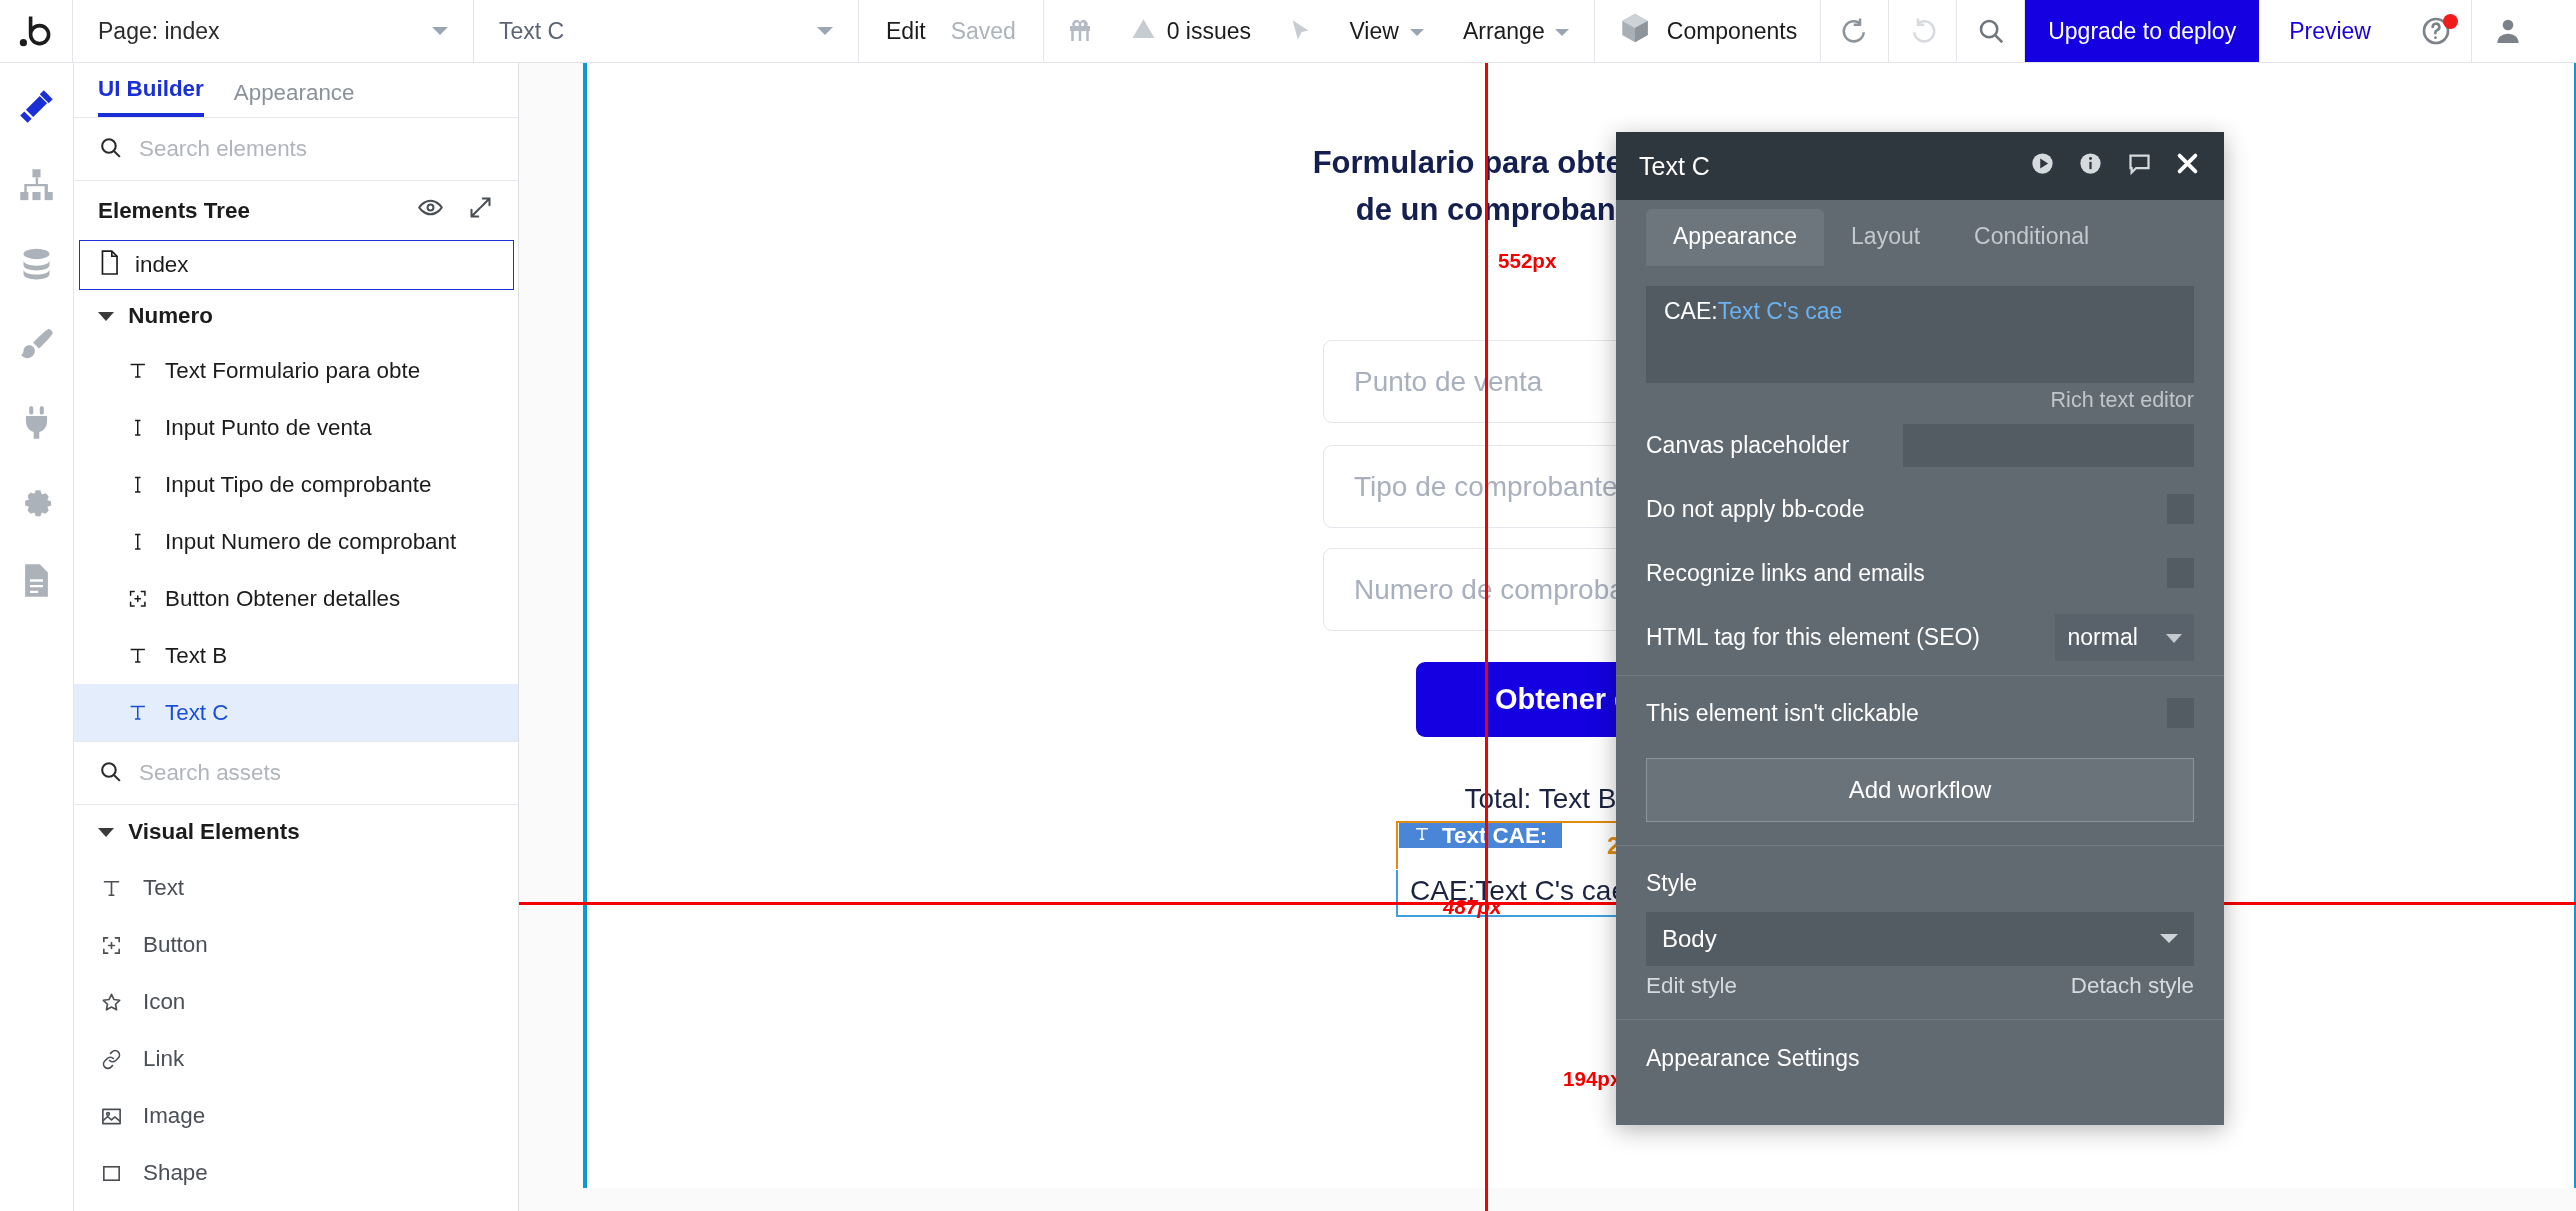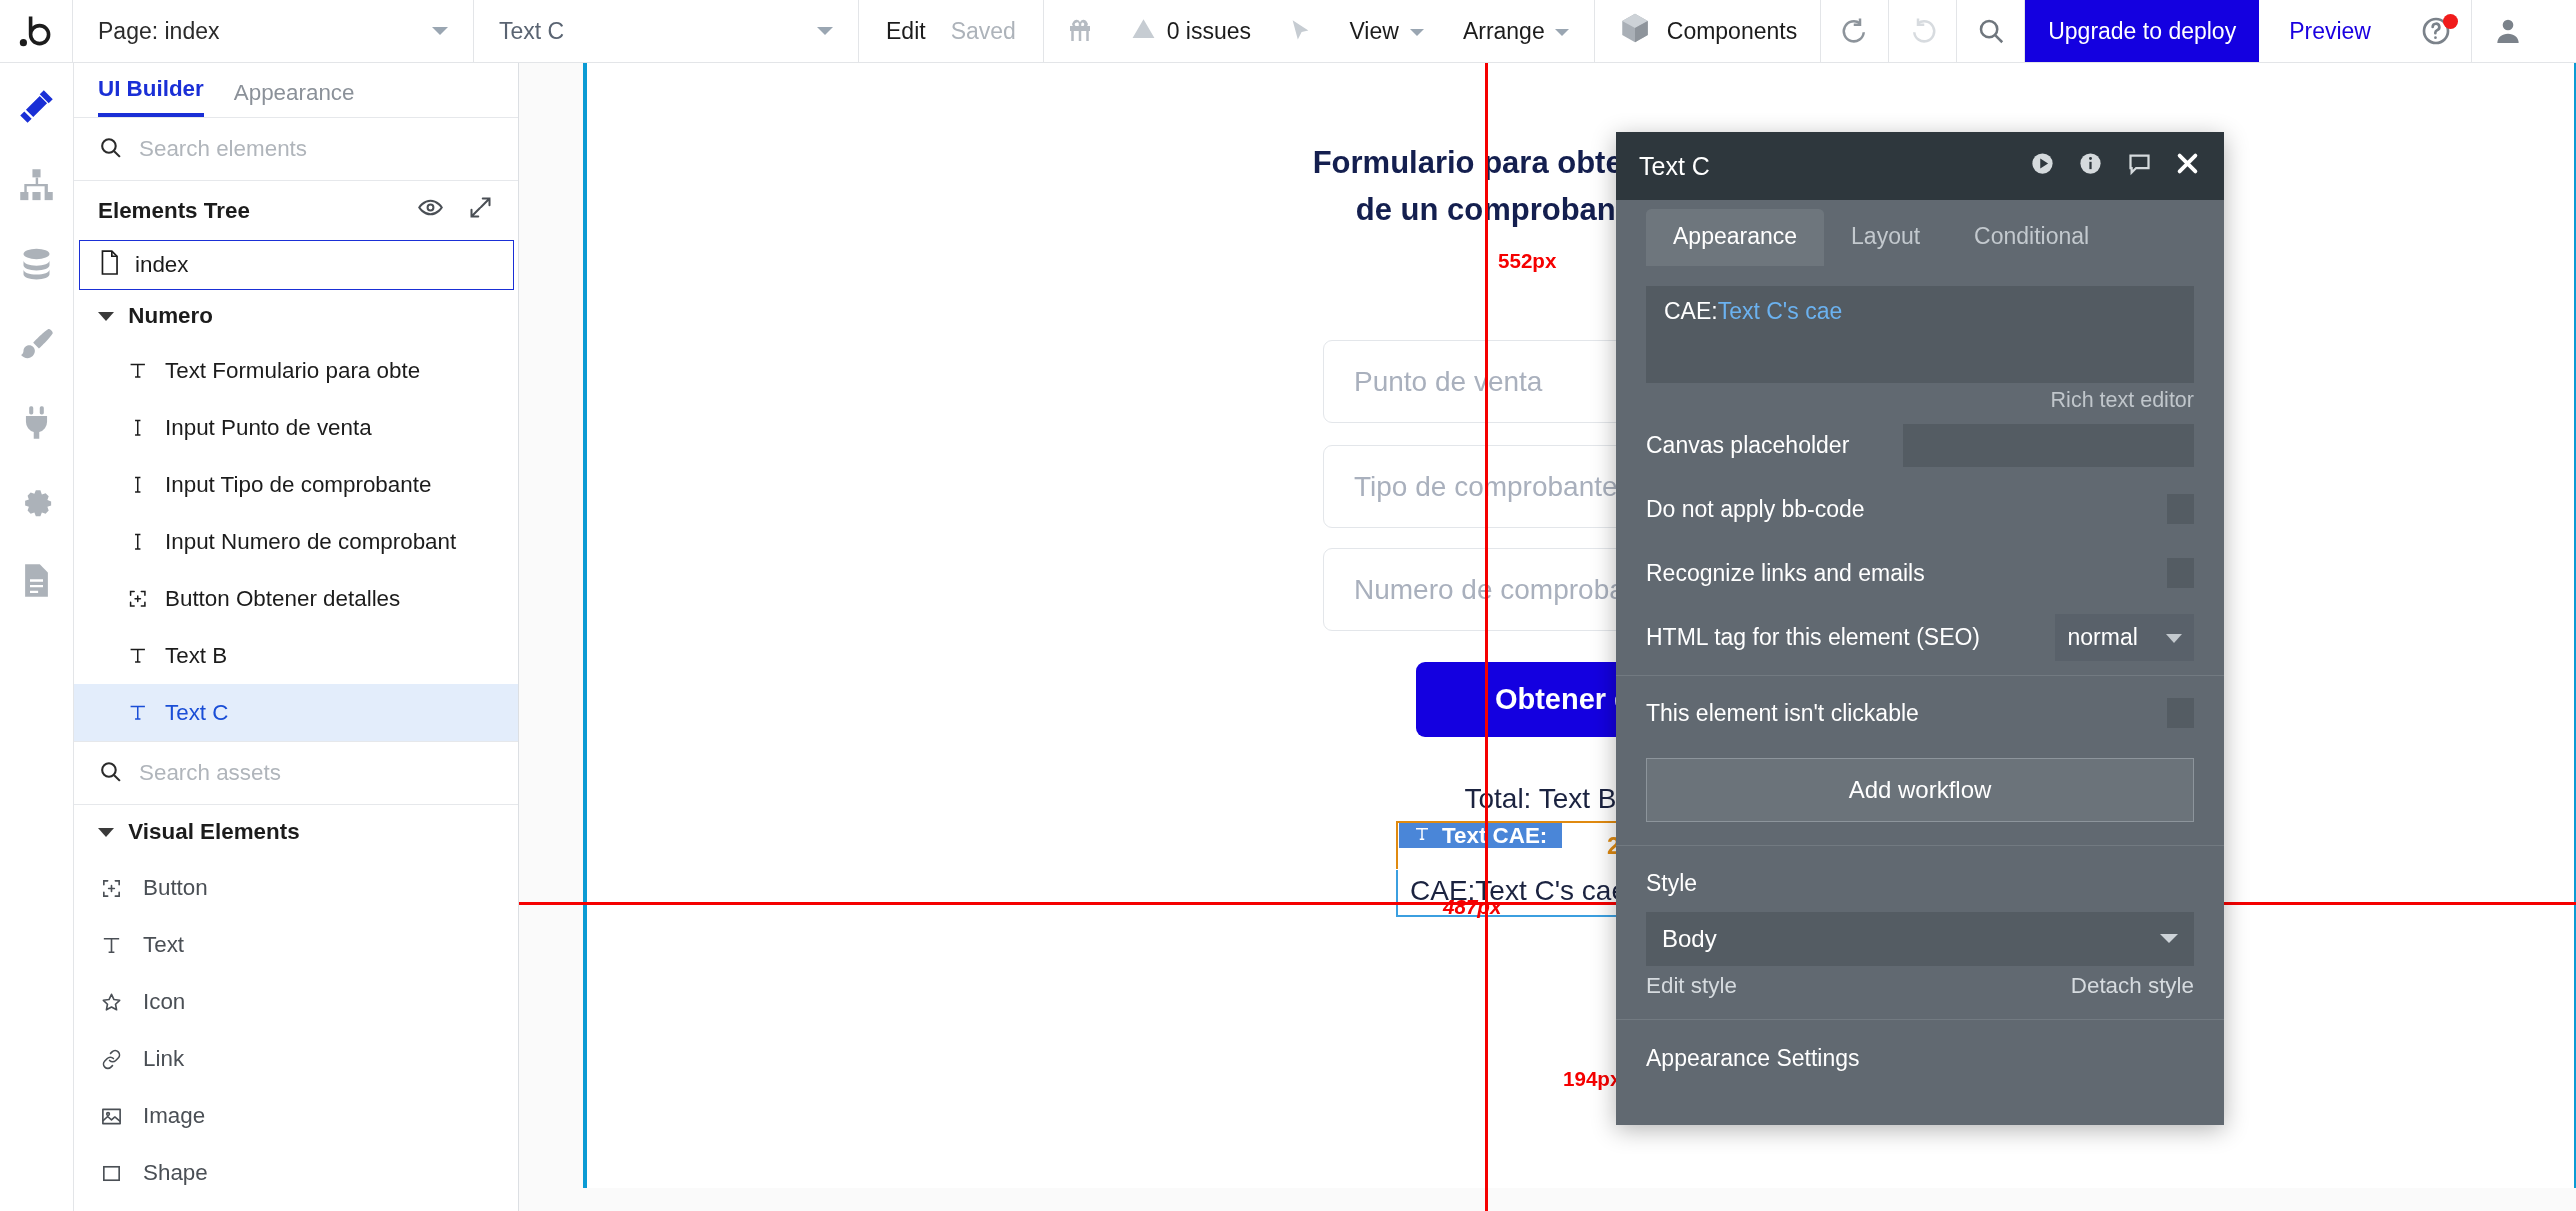--- a/index.html
+++ b/index.html
@@ -534,33 +534,33 @@
       <input type="text" placeholder="Search assets" style="">
     </div>
 
     <div class="assets-head">
       <span class="tri"></span>
       <span>Visual Elements</span>
     </div>
 
     <div class="asset">
       <span class="glyph">
+          <svg width="23" height="23" viewBox="0 0 24 24" fill="none" stroke="#4a4f55" stroke-width="1.7">
+            <path d="M4 5h16M12 5v14M9 19h6"></path>
+          </svg>
+        </span>
+      <span>Text</span>
+    </div>
+    <div class="asset">
+      <span class="glyph">
           <svg width="23" height="23" viewBox="0 0 24 24" fill="none" stroke="#4a4f55" stroke-width="1.7" stroke-linecap="round">
             <path d="M4 8V4h4M20 8V4h-4M4 16v4h4M20 16v4h-4M12 9v6M9 12h6"></path>
           </svg>
         </span>
       <span>Button</span>
-    </div>
-    <div class="asset">
-      <span class="glyph">
-          <svg width="23" height="23" viewBox="0 0 24 24" fill="none" stroke="#4a4f55" stroke-width="1.7">
-            <path d="M4 5h16M12 5v14M9 19h6"></path>
-          </svg>
-        </span>
-      <span>Text</span>
     </div>
     <div class="asset">
       <span class="glyph">
           <svg width="23" height="23" viewBox="0 0 24 24" fill="none" stroke="#4a4f55" stroke-width="1.7" stroke-linejoin="round">
             <path d="M12 3.5l2.6 5.4 5.9.8-4.3 4.1 1.1 5.8-5.3-2.9-5.3 2.9 1.1-5.8-4.3-4.1 5.9-.8z"></path>
           </svg>
         </span>
       <span>Icon</span>
     </div>
     <div class="asset">

